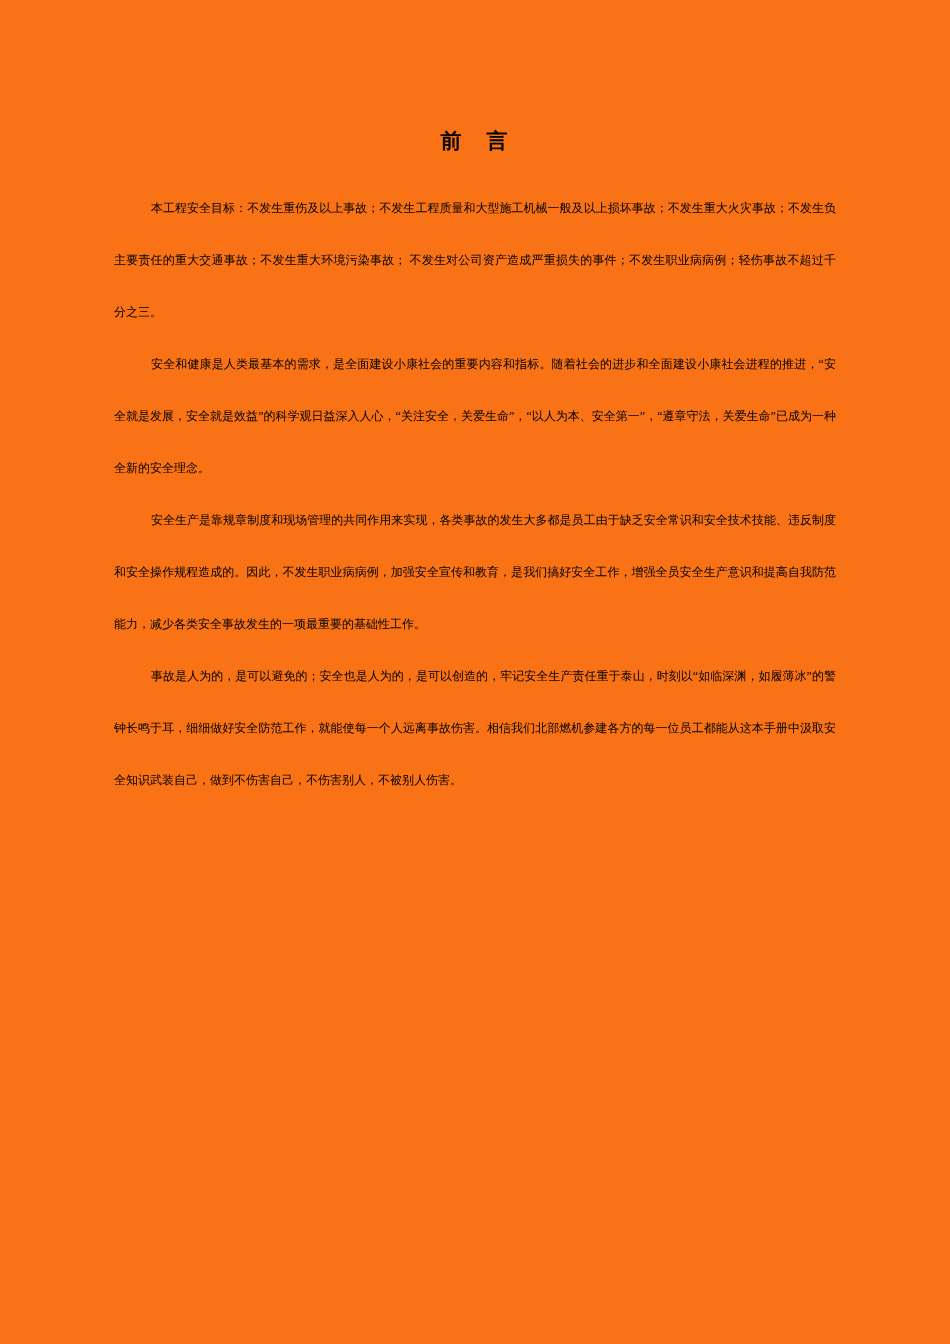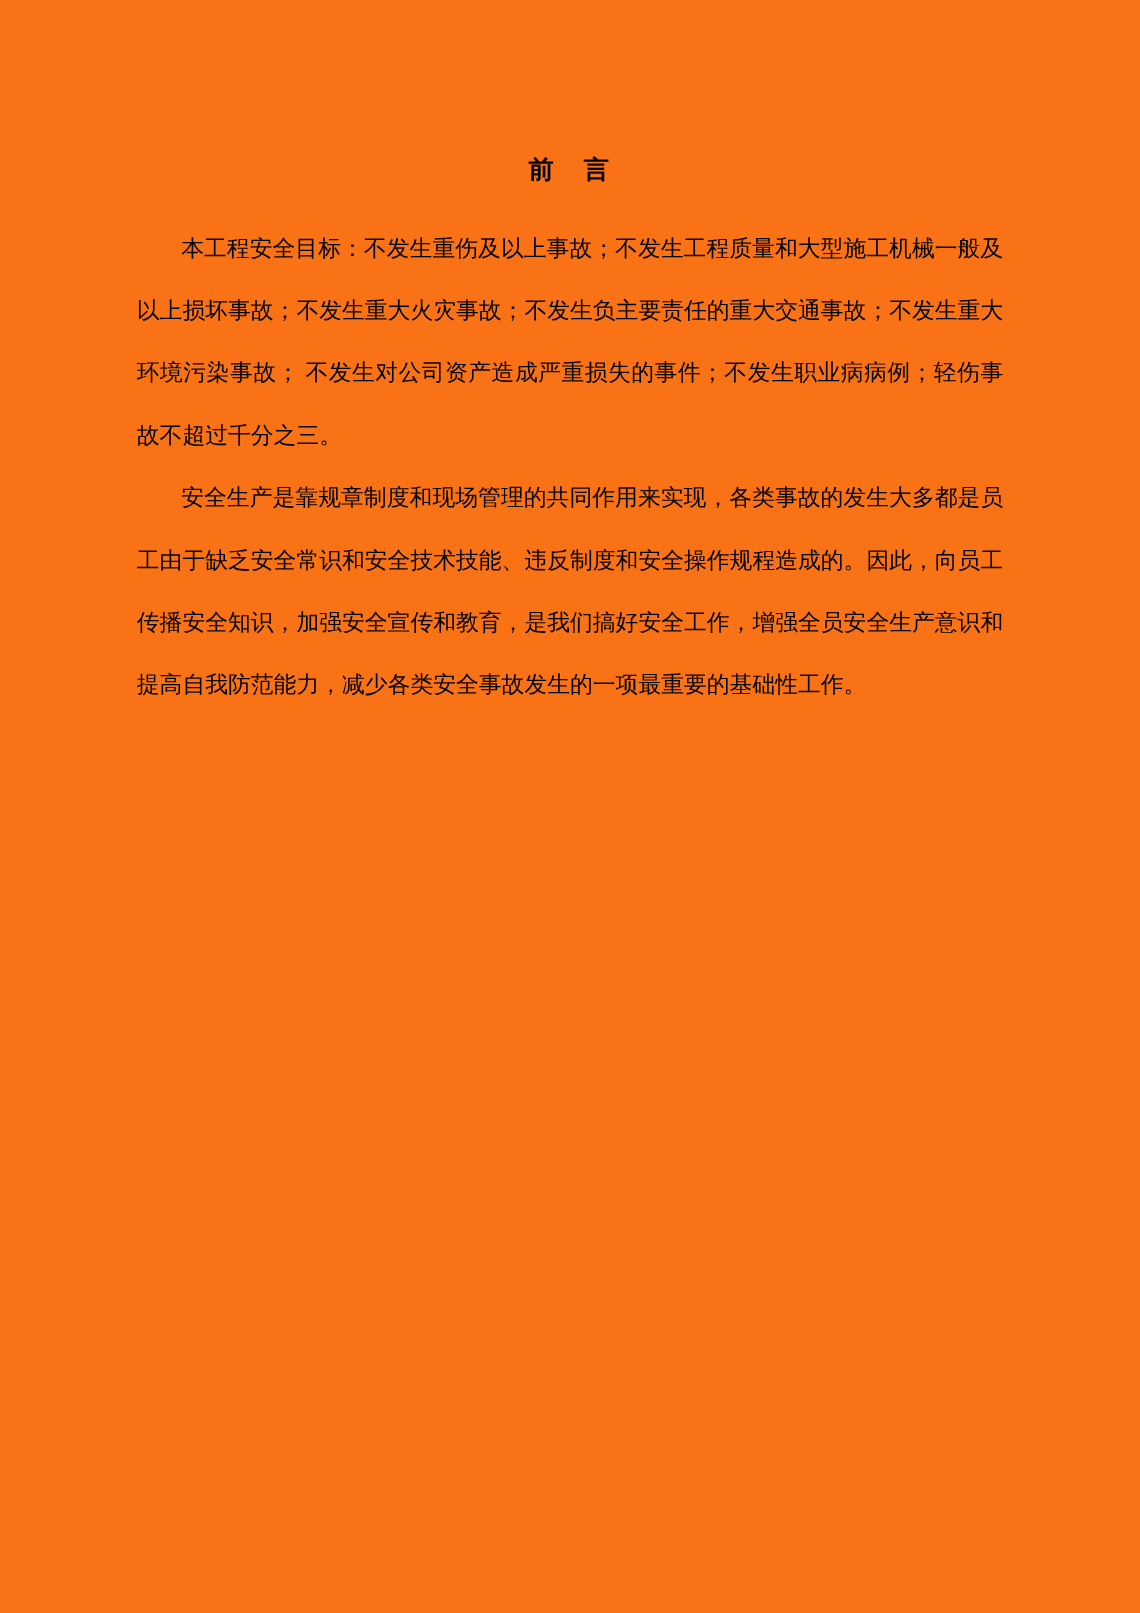--- a/index.html
+++ b/index.html
@@ -24,36 +24,38 @@
   .doc-title {
     margin: 0 0 26px 0;
     text-align: center;
     font-size: 21px;
     font-weight: bold;
     line-height: 30px;
     letter-spacing: 2px;
   }
   .para {
     margin: 0;
-    font-size: 19px;
+    font-size: 12px;
     line-height: 52px;
     text-align: justify;
     text-indent: 37px;
     word-break: break-all;
   }
   .para.small-indent {
     text-indent: 13px;
   }
 </style>
 </head>
 <body>
 
 <div class="page">
   <h1 class="doc-title">前　言</h1>
 
   <p class="para">本工程安全目标：不发生重伤及以上事故；不发生工程质量和大型施工机械一般及以上损坏事故；不发生重大火灾事故；不发生负主要责任的重大交通事故；不发生重大环境污染事故； 不发生对公司资产造成严重损失的事件；不发生职业病病例；轻伤事故不超过千分之三。</p>
 
+  <p class="para">安全和健康是人类最基本的需求，是全面建设小康社会的重要内容和指标。随着社会的进步和全面建设小康社会进程的推进，“安全就是发展，安全就是效益”的科学观日益深入人心，“关注安全，关爱生命”，“以人为本、安全第一”，“遵章守法，关爱生命”已成为一种全新的安全理念。</p>
 
-  <p class="para">安全生产是靠规章制度和现场管理的共同作用来实现，各类事故的发生大多都是员工由于缺乏安全常识和安全技术技能、违反制度和安全操作规程造成的。因此，向员工传播安全知识，加强安全宣传和教育，是我们搞好安全工作，增强全员安全生产意识和提高自我防范能力，减少各类安全事故发生的一项最重要的基础性工作。</p>
+  <p class="para">安全生产是靠规章制度和现场管理的共同作用来实现，各类事故的发生大多都是员工由于缺乏安全常识和安全技术技能、违反制度和安全操作规程造成的。因此，不发生职业病病例，加强安全宣传和教育，是我们搞好安全工作，增强全员安全生产意识和提高自我防范能力，减少各类安全事故发生的一项最重要的基础性工作。</p>
 
+  <p class="para">事故是人为的，是可以避免的；安全也是人为的，是可以创造的，牢记安全生产责任重于泰山，时刻以“如临深渊，如履薄冰”的警钟长鸣于耳，细细做好安全防范工作，就能使每一个人远离事故伤害。相信我们北部燃机参建各方的每一位员工都能从这本手册中汲取安全知识武装自己，做到不伤害自己，不伤害别人，不被别人伤害。</p>
 
 
 </div>
 
 </body></html>

